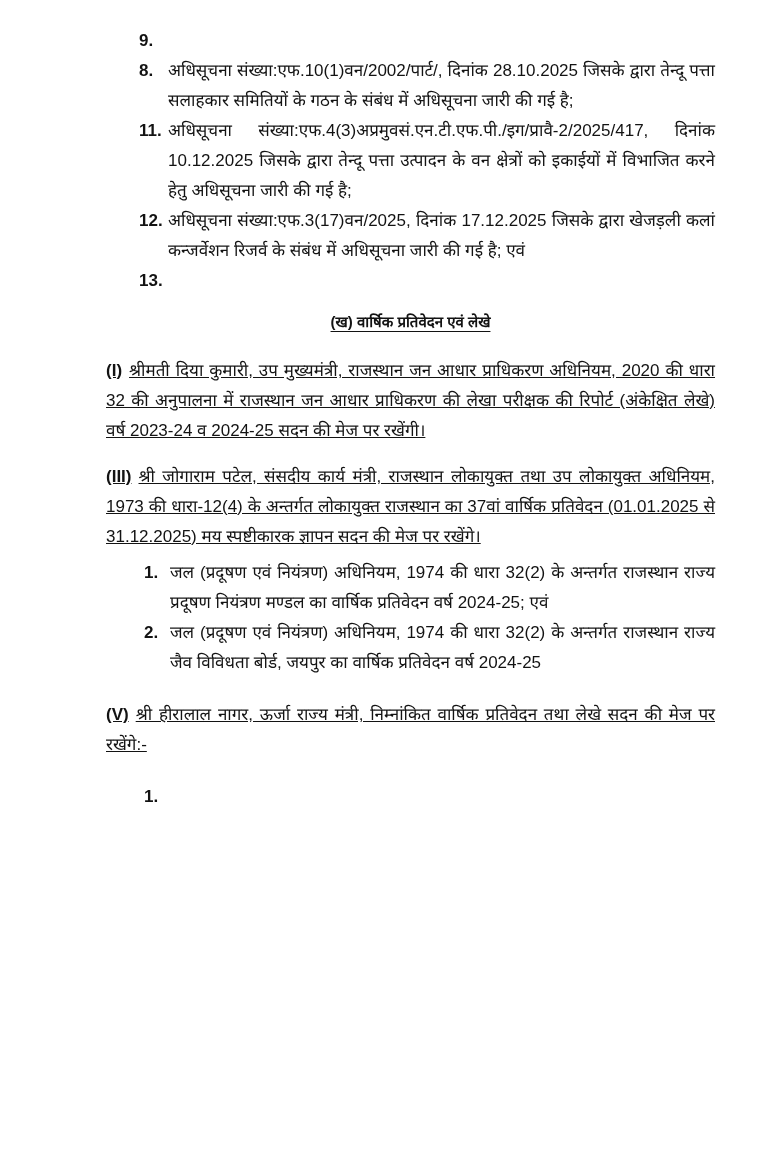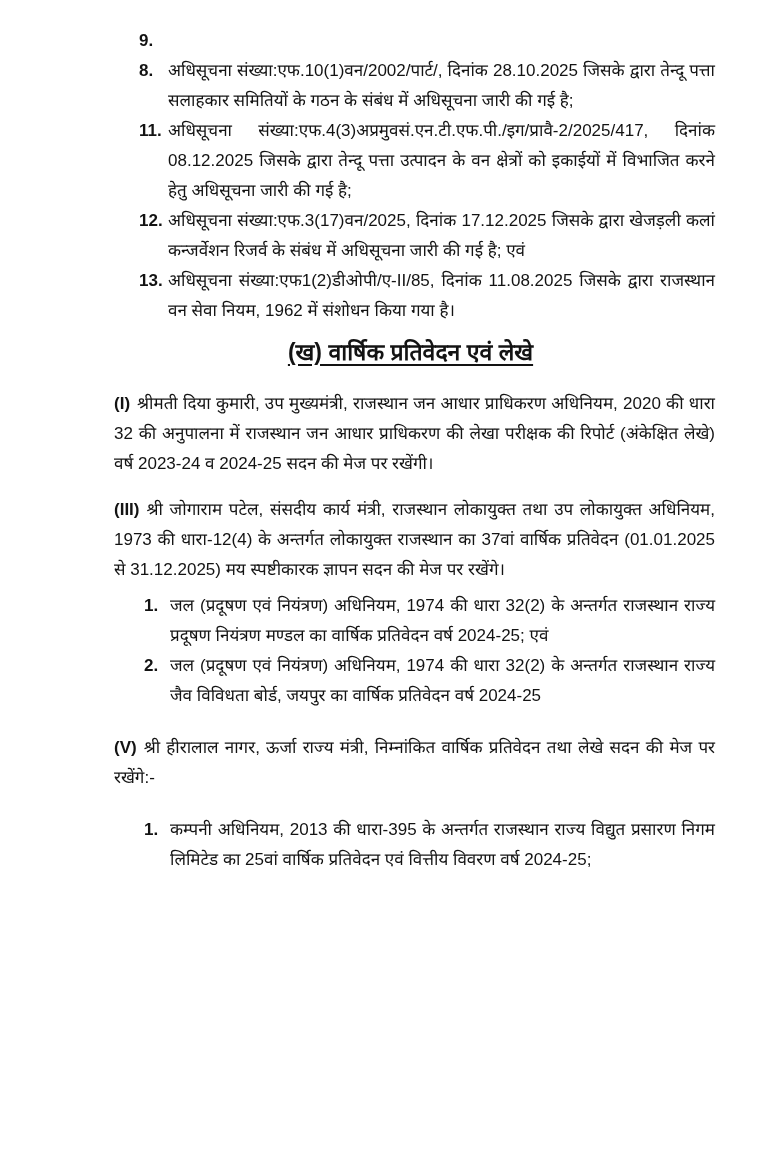--- a/index.html
+++ b/index.html
@@ -30,29 +30,30 @@
     text-align: justify;
     text-justify: inter-word;
   }
   
   .heading-wrap {
     text-align: center;
     margin: 11px 0 19px 0;
   }
   .heading {
     font-weight: 700;
-    font-size: 23px;
+    font-size: 15px;
     text-decoration: underline;
     text-underline-offset: 4px;
   }
   
   .para {
-    margin: 16px 0 0 8px;
+    margin: 16px 0 0 0;
     text-align: justify;
     text-justify: inter-word;
+    text-decoration: underline;
   }
   .plabel {
     font-weight: 700;
     margin-right: 7px;
   }
   
   .sublist { margin-top: 6px; }
   .sublist .num { margin-left: 38px; flex: 0 0 26px; }
   .gap-lg { margin-top: 22px; }
 </style>
@@ -64,29 +65,28 @@
   <ol class="nlist">
     <li class="row">
       <span class="num">9.</span>
     </li>
     <li class="row">
       <span class="num">8.</span>
       <span class="txt">अधिसूचना संख्या:एफ.10(1)वन/2002/पार्ट/, दिनांक 28.10.2025 जिसके द्वारा तेन्दू पत्ता सलाहकार समितियों के गठन के संबंध में अधिसूचना जारी की गई है;</span>
     </li>
     <li class="row">
       <span class="num">11.</span>
-      <span class="txt">अधिसूचना संख्या:एफ.4(3)अप्रमुवसं.एन.टी.एफ.पी./इग/प्रावै-2/2025/417, दिनांक 08.12.2025 जिसके द्वारा तेन्दू पत्ता उत्पादन के वन क्षेत्रों को इकाईयों में विभाजित करने हेतु अधिसूचना जारी की गई है;</span>
+      <span class="txt">अधिसूचना संख्या:एफ.4(3)अप्रमुवसं.एन.टी.एफ.पी./इग/प्रावै-2/2025/417, दिनांक 10.12.2025 जिसके द्वारा तेन्दू पत्ता उत्पादन के वन क्षेत्रों को इकाईयों में विभाजित करने हेतु अधिसूचना जारी की गई है;</span>
     </li>
     <li class="row">
       <span class="num">12.</span>
       <span class="txt">अधिसूचना संख्या:एफ.3(17)वन/2025, दिनांक 17.12.2025 जिसके द्वारा खेजड़ली कलां कन्जर्वेशन रिजर्व के संबंध में अधिसूचना जारी की गई है; एवं</span>
     </li>
     <li class="row">
       <span class="num">13.</span>
-      <span class="txt">अधिसूचना संख्या:एफ1(2)डीओपी/ए-II/85, दिनांक 11.08.2025 जिसके द्वारा राजस्थान वन सेवा नियम, 1962 में संशोधन किया गया है।</span>
     </li>
   </ol>
 
   <div class="heading-wrap">
     <span class="heading">(ख) वार्षिक प्रतिवेदन एवं लेखे</span>
   </div>
 
   <p class="para"><span class="plabel">(I)</span><span>श्रीमती दिया कुमारी, उप मुख्यमंत्री, राजस्थान जन आधार प्राधिकरण अधिनियम, 2020 की धारा 32 की अनुपालना में राजस्थान जन आधार प्राधिकरण की लेखा परीक्षक की रिपोर्ट (अंकेक्षित लेखे) वर्ष 2023-24 व 2024-25 सदन की मेज पर रखेंगी।</span></p>
 
 
@@ -102,17 +102,16 @@
       <span class="num">2.</span>
       <span class="txt">जल (प्रदूषण एवं नियंत्रण) अधिनियम, 1974 की धारा 32(2) के अन्तर्गत राजस्थान राज्य जैव विविधता बोर्ड, जयपुर का वार्षिक प्रतिवेदन वर्ष 2024-25</span>
     </li>
   </ol>
 
   <p class="para gap-lg"><span class="plabel">(V)</span><span>श्री हीरालाल नागर, ऊर्जा राज्य मंत्री, निम्नांकित वार्षिक प्रतिवेदन तथा लेखे सदन की मेज पर रखेंगे:-</span></p>
 
   <ol class="nlist sublist gap-lg">
     <li class="row">
       <span class="num">1.</span>
-      <span class="txt">कम्पनी अधिनियम, 2013 की धारा-395 के अन्तर्गत राजस्थान राज्य विद्युत प्रसारण निगम लिमिटेड का 25वां वार्षिक प्रतिवेदन एवं वित्तीय विवरण वर्ष 2024-25;</span>
     </li>
   </ol>
 
 </div>
 
 </body></html>

